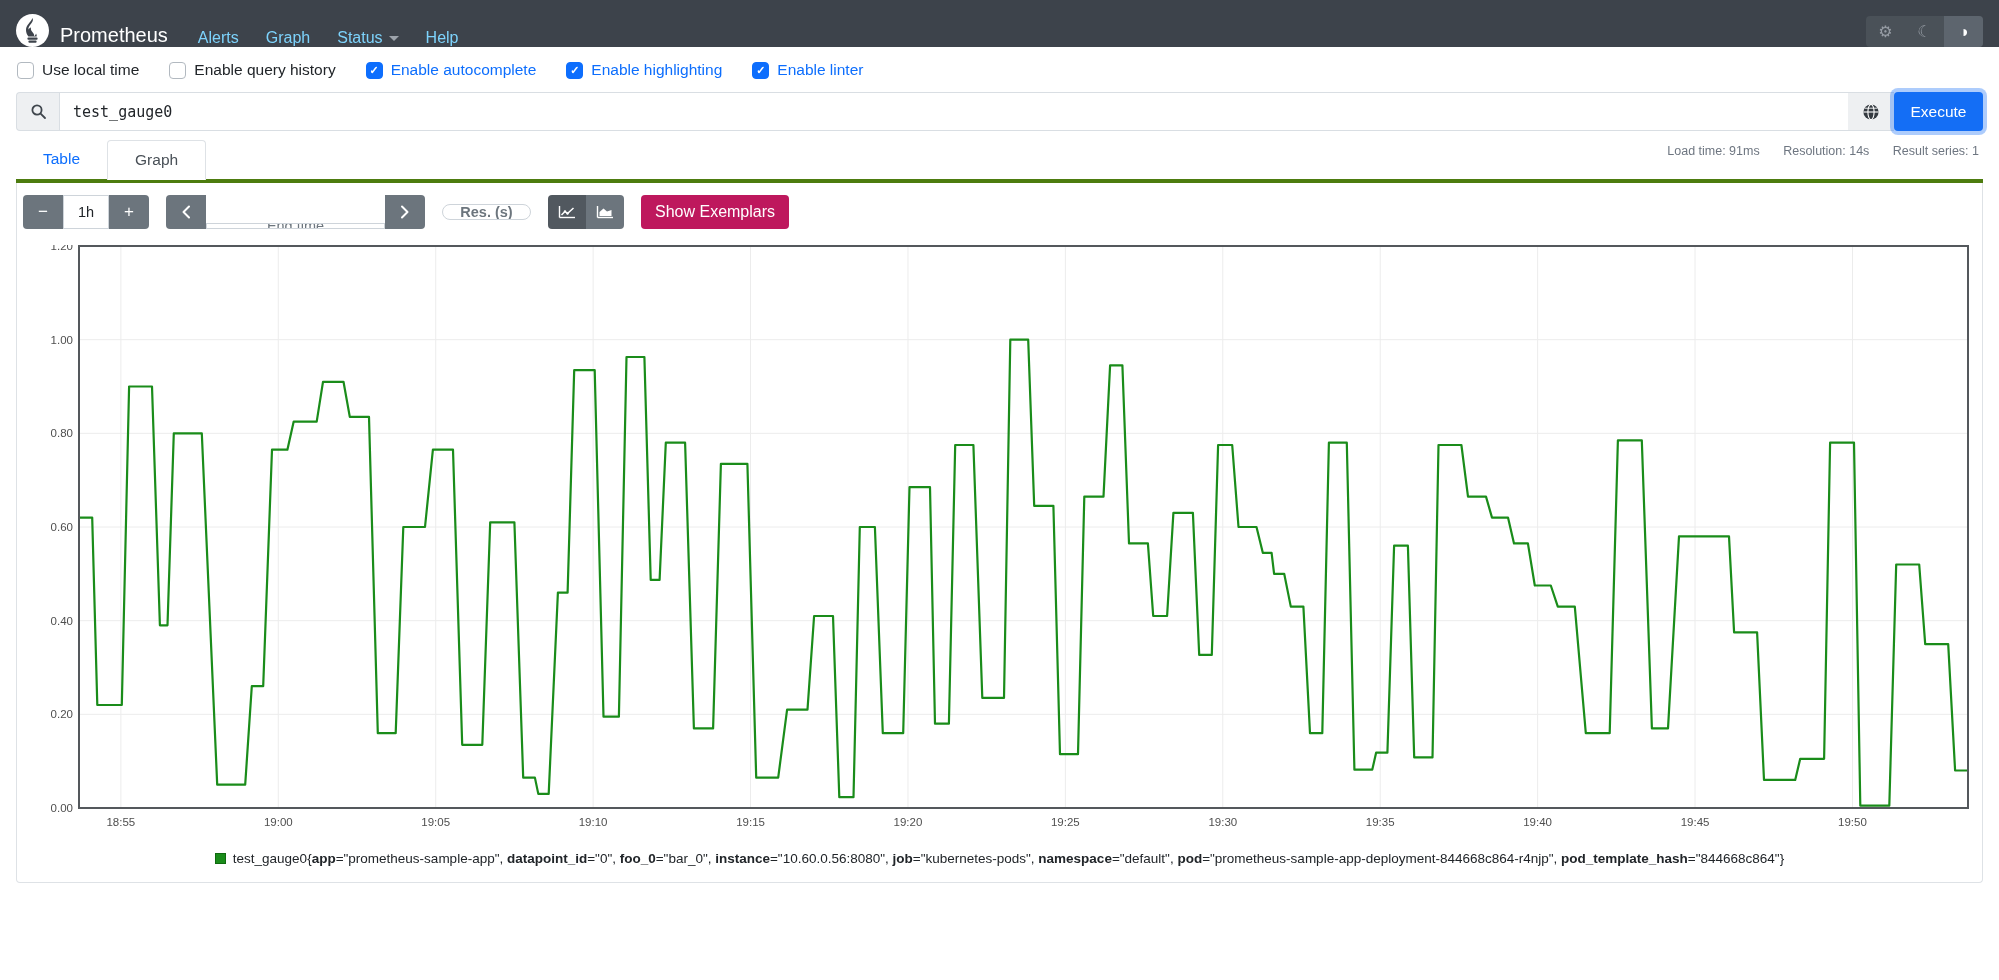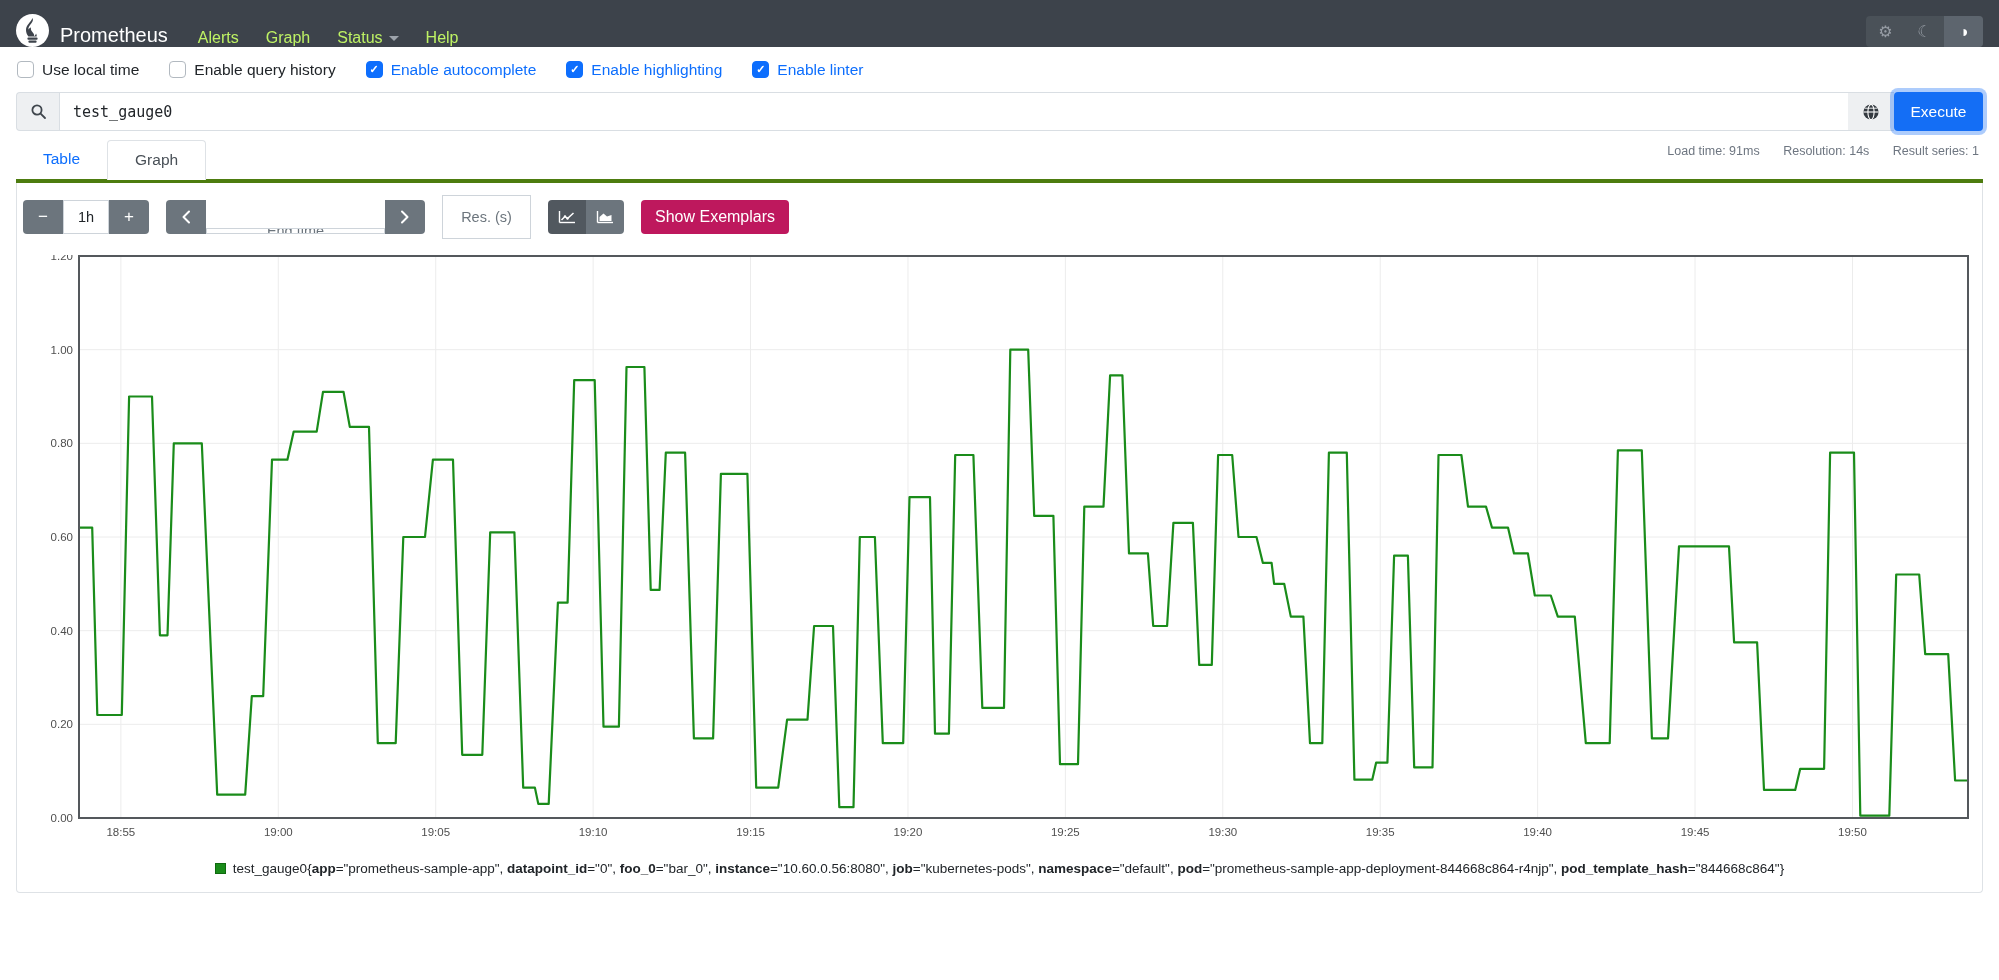--- a/index.html
+++ b/index.html
@@ -3,30 +3,30 @@
 <meta charset="utf-8">
 <style>
   * { box-sizing: border-box; margin: 0; padding: 0; }
   html,body { width: 1999px; height: 980px; background:#fff; font-family:"Liberation Sans", sans-serif; overflow:hidden; }
 
   
   .navbar { height:47px; background:#3d434b; display:flex; align-items:flex-end; padding:0 16px; }
   .logo { width:33px; height:33px; margin-right:11px; flex:0 0 auto; }
   .brand { color:#fff; font-size:20px; margin-right:30px; }
   .navlinks { display:flex; align-items:center; gap:27px; }
-  .navlink { color:#bef264; font-size:16px; cursor:pointer; display:flex; align-items:center; gap:6px;}
+  .navlink { color:#7dd3fc; font-size:16px; cursor:pointer; display:flex; align-items:center; gap:6px;}
   .caret { width:0; height:0; border-left:5px solid transparent; border-right:5px solid transparent; border-top:5px solid #9da3ab; display:inline-block; }
   .nav-spacer { flex:1; }
   .theme-group { display:flex; background:#4a5158; border-radius:4px; overflow:hidden; }
   .theme-btn { width:39px; height:31px; display:flex; align-items:center; justify-content:center; color:#969ca4; font-size:16px; cursor:pointer; }
   .theme-btn.active { background:#5d656e; color:#fff; }
 
   
   .options { display:flex; align-items:center; gap:30px; margin:14px 0 0 17px; font-size:15.5px; color:#212529; }
-  .opt { display:flex; cursor:pointer; }
+  .opt { display:flex; align-items:center; cursor:pointer; }
   .box { width:17px; height:17px; border-radius:4px; border:1px solid #b2b9c0; background:#fff; display:flex; align-items:center; justify-content:center; }
   .opt.checked .box { background:#0d6efd; border-color:#0d6efd; color:#fff; font-size:11px; font-weight:bold; }
   .opt .lbl { margin-left:8px; }
   .opt.checked .lbl { color:#0d6efd; }
 
   
   .query-row { display:flex; margin:13px 16px 0 16px; height:39px; }
   .addon { background:#eef0f2; border:1px solid #d9dee3; display:flex; align-items:center; justify-content:center; }
   .addon.left { width:43px; border-radius:4px 0 0 4px; border-right:none; }
   .addon.right { width:46px; border-left:none; border-right:none; }
@@ -48,21 +48,21 @@
   
   .controls { display:flex; align-items:center; gap:17px; padding:12px 6px 8px 6px; }
   .bgroup { display:flex; height:34px; }
   .gbtn { background:#6c757d; color:#fff; border:none; width:40px; display:flex; align-items:center; justify-content:center; font-size:17px; cursor:pointer; }
   .gbtn.first { border-radius:4px 0 0 4px; }
   .gbtn.last { border-radius:0 4px 4px 0; }
   .cinput { border:1px solid #ced4da; text-align:center; font-size:14.5px; font-family:"Liberation Sans", sans-serif; color:#212529; outline:none; }
   .cinput::placeholder { color:#6c757d; }
   .w-range { width:46px; }
   .w-end { width:179px;margin-top:28px; }
-  .solo { border-radius:0; height:44px; }
+  .solo { border-radius:16px; height:16px;font-weight:bold; }
   .w-res { width:89px; }
   .tgl { width:38px; height:34px; display:flex; align-items:center; justify-content:center; background:#6c757d; cursor:pointer; }
   .tgl.active { background:#51585f; }
   .tgl.first { border-radius:4px 0 0 4px; }
   .tgl.last { border-radius:0 4px 4px 0; }
   .exemplars { height:34px; padding:0 14px; background:#be185d; color:#fff; border:none; border-radius:4px; font-size:16px; font-family:"Liberation Sans", sans-serif; cursor:pointer; }
 
   
   .chart-svg { display:block; margin:8px 0 0 24px; }
   .legend { margin-top:14px; text-align:center; font-size:13.5px; color:#212529; }

